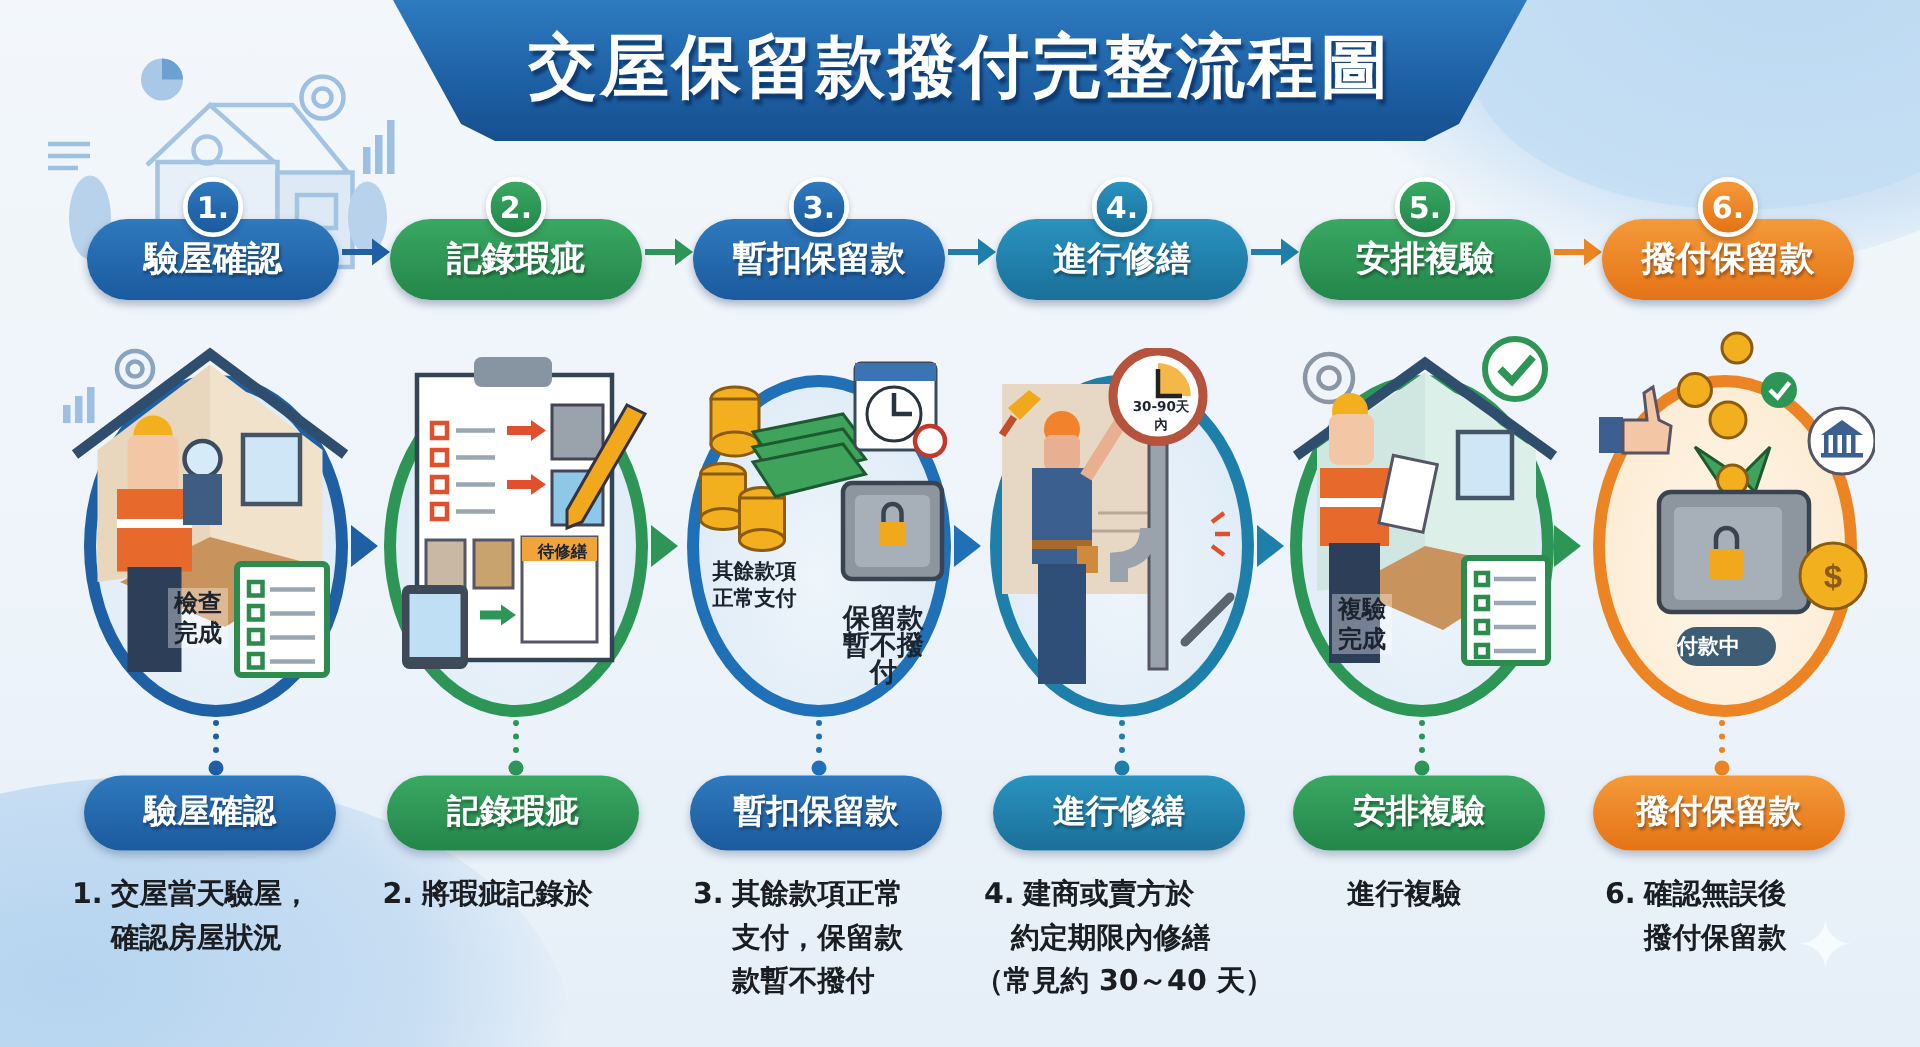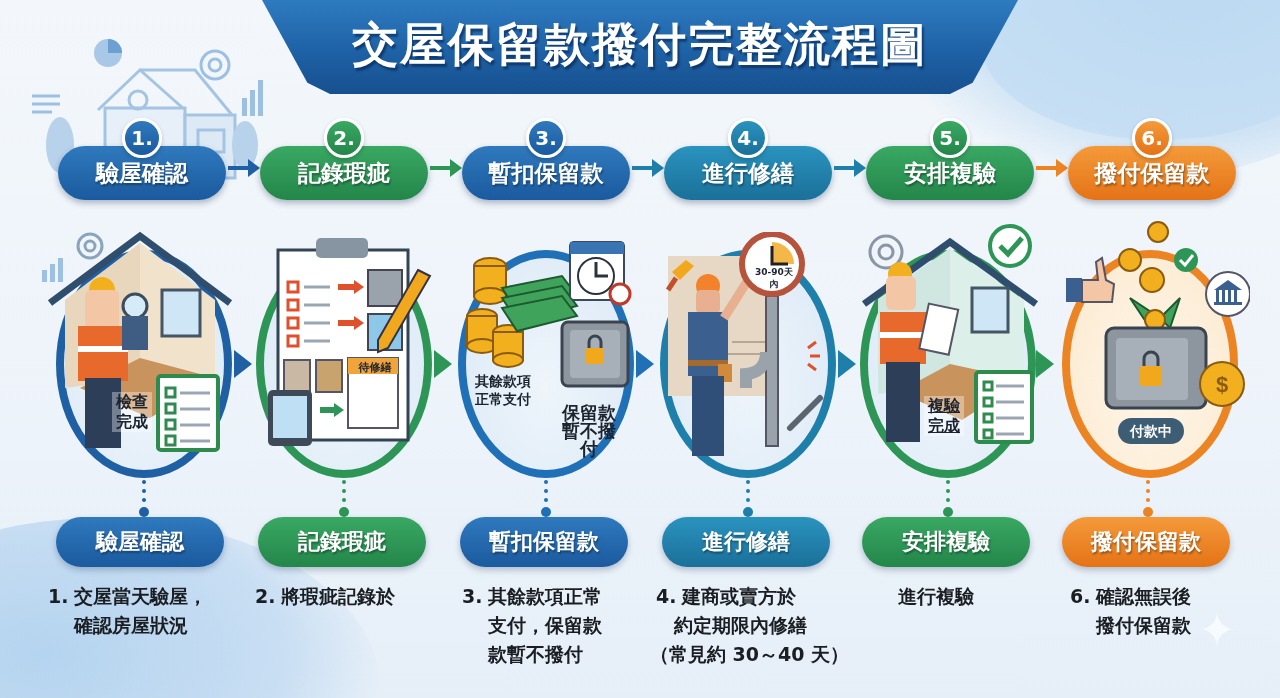--- a/index.html
+++ b/index.html
@@ -363,21 +363,21 @@
       <rect x="126" y="190" width="8" height="8"></rect>
       <rect x="126" y="206" width="8" height="8"></rect>
   </g>
   <g stroke="#9aa6b2" stroke-width="3">
       <line x1="138" y1="162" x2="166" y2="162"></line>
       <line x1="138" y1="178" x2="166" y2="178"></line>
       <line x1="138" y1="194" x2="166" y2="194"></line>
       <line x1="138" y1="210" x2="166" y2="210"></line>
     </g>
 </svg>
-<div class="illus-label" style="left:924px;top:396px;width:40px;text-decoration:underline;">
+<div class="illus-label" style="left:888px;top:396px;width:40px;">
   <div>複驗</div>
     <div>完成</div>
 </div>
 <div class="circle-arrow" style="left:1036px;border-left-color:#2d9656;"></div>
 
 <div class="circle" style="left:1062px;border-color:#ec8424;background:radial-gradient(ellipse at 50% 60%, #fff6e8 0%, #fbe9cf 100%);"></div>
 <svg class="illus" style="left:1060px;top:218px;" width="190" height="210" viewBox="0 0 190 210">
   <circle cx="98" cy="14" r="10" fill="#f2b01e" stroke="#8a5b10" stroke-width="2"></circle>
   <circle cx="70" cy="42" r="11" fill="#f2b01e" stroke="#8a5b10" stroke-width="2"></circle>
   <circle cx="92" cy="62" r="12" fill="#f2b01e" stroke="#8a5b10" stroke-width="2"></circle>
@@ -397,21 +397,21 @@
   <path d="M70 80 L100 100 L90 110 Z" fill="#3fa35c" stroke="#1d5a30" stroke-width="2"></path>
   <path d="M120 80 L100 100 L110 110 Z" fill="#3fa35c" stroke="#1d5a30" stroke-width="2"></path>
   <circle cx="95" cy="102" r="10" fill="#f2b01e" stroke="#8a5b10" stroke-width="2"></circle>
   <rect x="46" y="110" width="100" height="80" rx="8" fill="#8d969f" stroke="#3a4450" stroke-width="3"></rect>
   <rect x="56" y="120" width="72" height="62" rx="4" fill="#a7b0b8"></rect>
   <rect x="80" y="148" width="22" height="20" rx="2" fill="#f2a81c"></rect>
   <path d="M84 148 L84 141 A7 7 0 0 1 98 141 L98 148" stroke="#3a4450" stroke-width="3" fill="none"></path>
   <circle cx="162" cy="166" r="22" fill="#f2b01e" stroke="#8a5b10" stroke-width="2"></circle>
   <text x="162" y="174" font-size="22" font-weight="bold" text-anchor="middle" fill="#8a5b10" font-family="Liberation Sans, sans-serif">$</text>
 </svg>
-<div style="position:absolute;left:1118px;top:418px;width:66px;height:26px;border-radius:13px;background:#3c5d73;color:#fff;font-size:14px;font-weight:bold;text-align:center;line-height:26px;">付款中</div>
+<div style="position:absolute;left:1118px;top:418px;width:66px;height:26px;border-radius:13px;background:#3c5d73;color:#fff;font-size:14px;font-weight:bold;text-align:left;line-height:26px;">付款中</div>
 
 <div class="dots" style="left:139px;">
     <div class="d" style="background:#1f5fa3"></div>
     <div class="d" style="background:#1f5fa3"></div>
     <div class="d" style="background:#1f5fa3"></div>
     <div class="big" style="background:#1f5fa3"></div>
   </div>
 <div class="dots" style="left:339px;">
     <div class="d" style="background:#2d9656"></div>
     <div class="d" style="background:#2d9656"></div>

